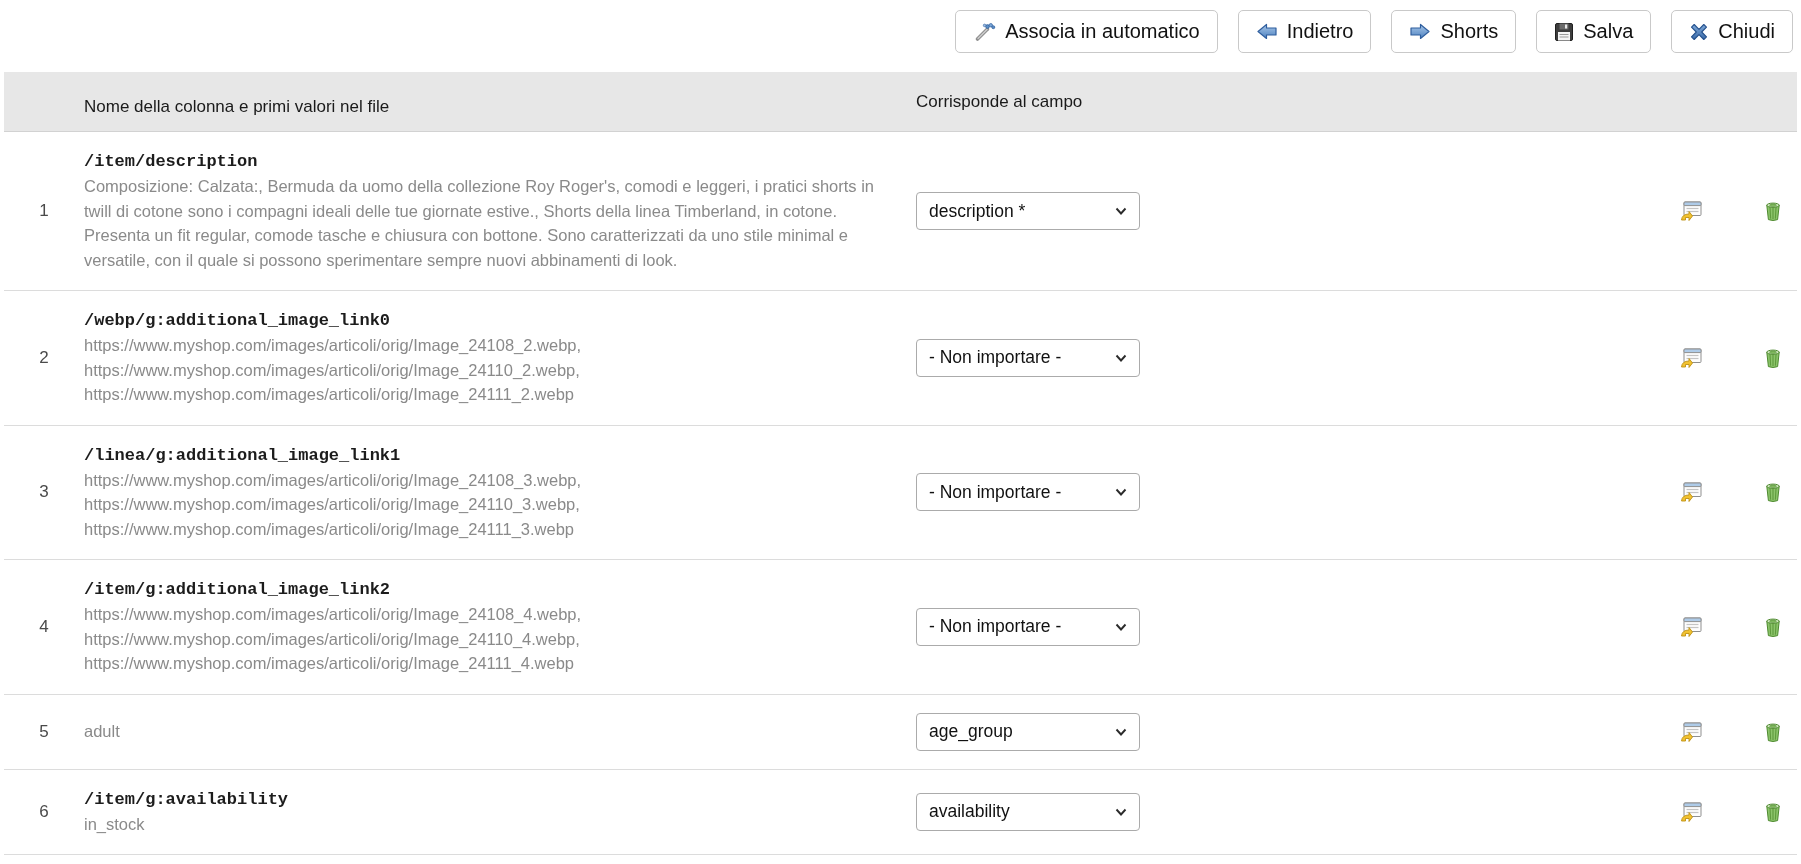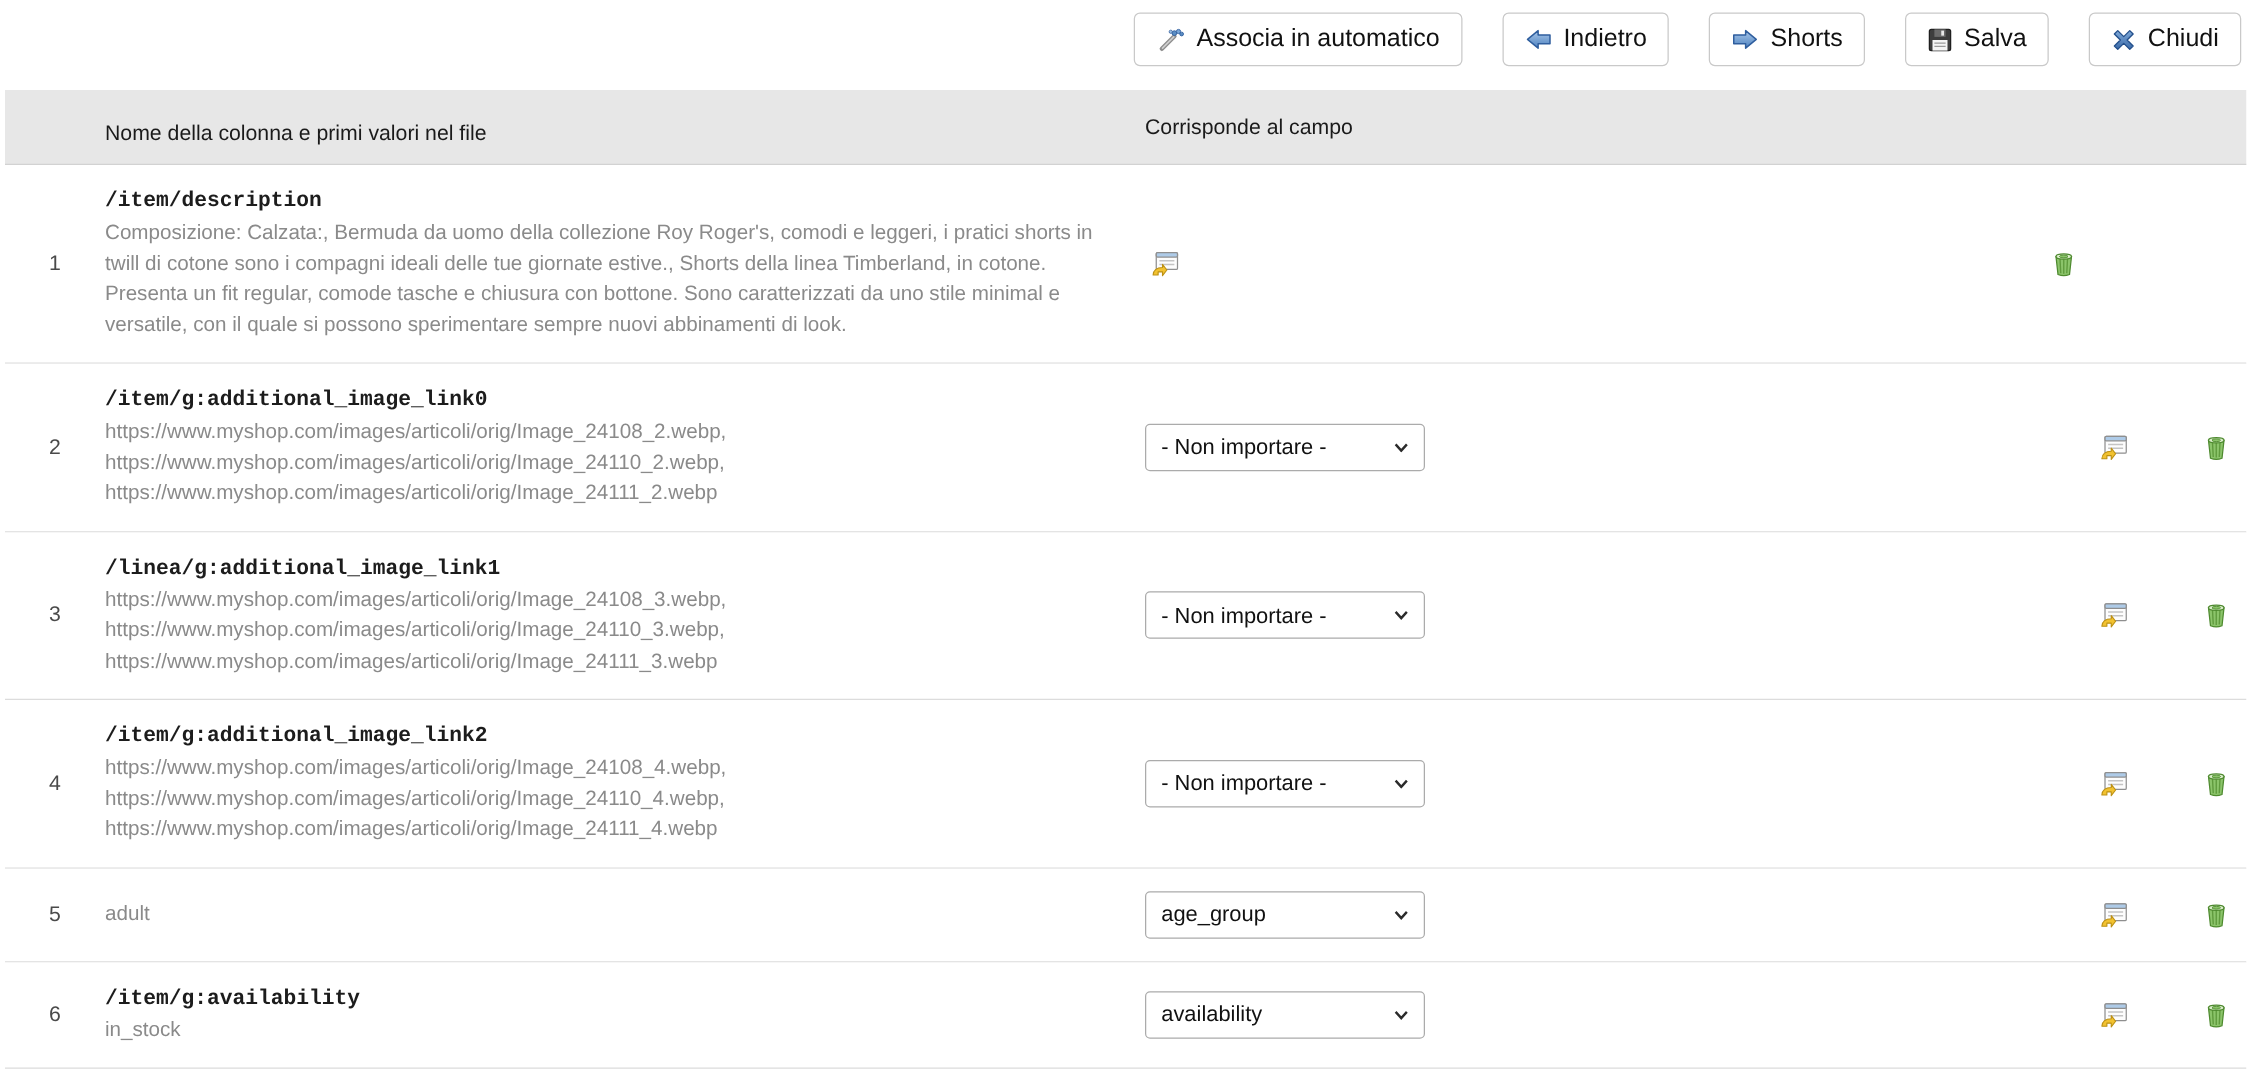--- a/index.html
+++ b/index.html
@@ -8,21 +8,21 @@
     background: #ffffff;
     font-family: "Liberation Sans", "DejaVu Sans", sans-serif;
     overflow: hidden;
     color: #222;
   }
   
   .toolbar {
     display: flex;
     justify-content: flex-end;
     align-items: flex-start;
-    gap: 32px;
+    gap: 20px;
     padding: 10px 8px 10px 0;
     height: 66px;
   }
   .tb-btn {
     display: flex;
     align-items: center;
     gap: 9px;
     background: #ffffff;
     border: 1px solid #c9c9c9;
     border-radius: 5px;
@@ -185,20 +185,30 @@
     <div class="h-col">Nome della colonna e primi valori nel file</div>
     <div class="h-map">Corrisponde al campo</div>
   </div>
 
   <div class="trow">
     <div class="rownum">1</div>
     <div class="colinfo">
       <div class="colname">/item/description</div>
       <div class="sample">Composizione: Calzata:, Bermuda da uomo della collezione Roy Roger's, comodi e leggeri, i pratici shorts in twill di cotone sono i compagni ideali delle tue giornate estive., Shorts della linea Timberland, in cotone. Presenta un fit regular, comode tasche e chiusura con bottone. Sono caratterizzati da uno stile minimal e versatile, con il quale si possono sperimentare sempre nuovi abbinamenti di look.</div>
     </div>
+    <div class="colmap">
+      <div class="select">
+        <span>description *</span>
+        <span style="display:inline-flex">
+          <svg width="12" height="8" viewBox="0 0 12 8">
+              <path d="M1.5 1.5 L6 6.5 L10.5 1.5" fill="none" stroke="#2b2b2b" stroke-width="1.9"></path>
+            </svg>
+        </span>
+      </div>
+    </div>
     <div class="rowicons">
       <span class="icon-btn">
         <svg width="24" height="22" viewBox="0 0 24 22">
           <rect x="5" y="2" width="17" height="13.5" rx="1" fill="#fdfdfd" stroke="#8f8f8f"></rect>
           <rect x="5" y="2" width="17" height="3.6" rx="1" fill="#aecbe8" stroke="#8f8f8f"></rect>
           <line x1="7.5" y1="8.5" x2="19.5" y2="8.5" stroke="#c4c4c4" stroke-width="1.2"></line>
           <line x1="7.5" y1="11.5" x2="19.5" y2="11.5" stroke="#c4c4c4" stroke-width="1.2"></line>
           <path d="M10 14 Q3 14 2.5 20 L6.5 20 L6.5 17.5 L10 17.5 L10 20.5 L13.5 16 L10 11.5 Z" fill="#f2c230" stroke="#bd9114" stroke-width="0.9" stroke-linejoin="round"></path>
         </svg>
       </span>
@@ -209,21 +219,21 @@
           <ellipse cx="10" cy="5.2" rx="6.2" ry="2.1" fill="#d8ecc8" stroke="#4e8a2f"></ellipse>
           <ellipse cx="10" cy="5.2" rx="3.4" ry="1.1" fill="#8bc46a" stroke="#4e8a2f" stroke-width="0.7"></ellipse>
         </svg>
       </span>
     </div>
   </div>
 
   <div class="trow">
     <div class="rownum">2</div>
     <div class="colinfo">
-      <div class="colname">/item/g:additional_image_link0</div>
+      <div class="colname">/webp/g:additional_image_link0</div>
       <div class="sample">https://www.myshop.com/images/articoli/orig/Image_24108_2.webp,
 https://www.myshop.com/images/articoli/orig/Image_24110_2.webp,
 https://www.myshop.com/images/articoli/orig/Image_24111_2.webp</div>
     </div>
     <div class="colmap">
       <div class="select">
         <span>- Non importare -</span>
         <span style="display:inline-flex">
           <svg width="12" height="8" viewBox="0 0 12 8">
               <path d="M1.5 1.5 L6 6.5 L10.5 1.5" fill="none" stroke="#2b2b2b" stroke-width="1.9"></path>

